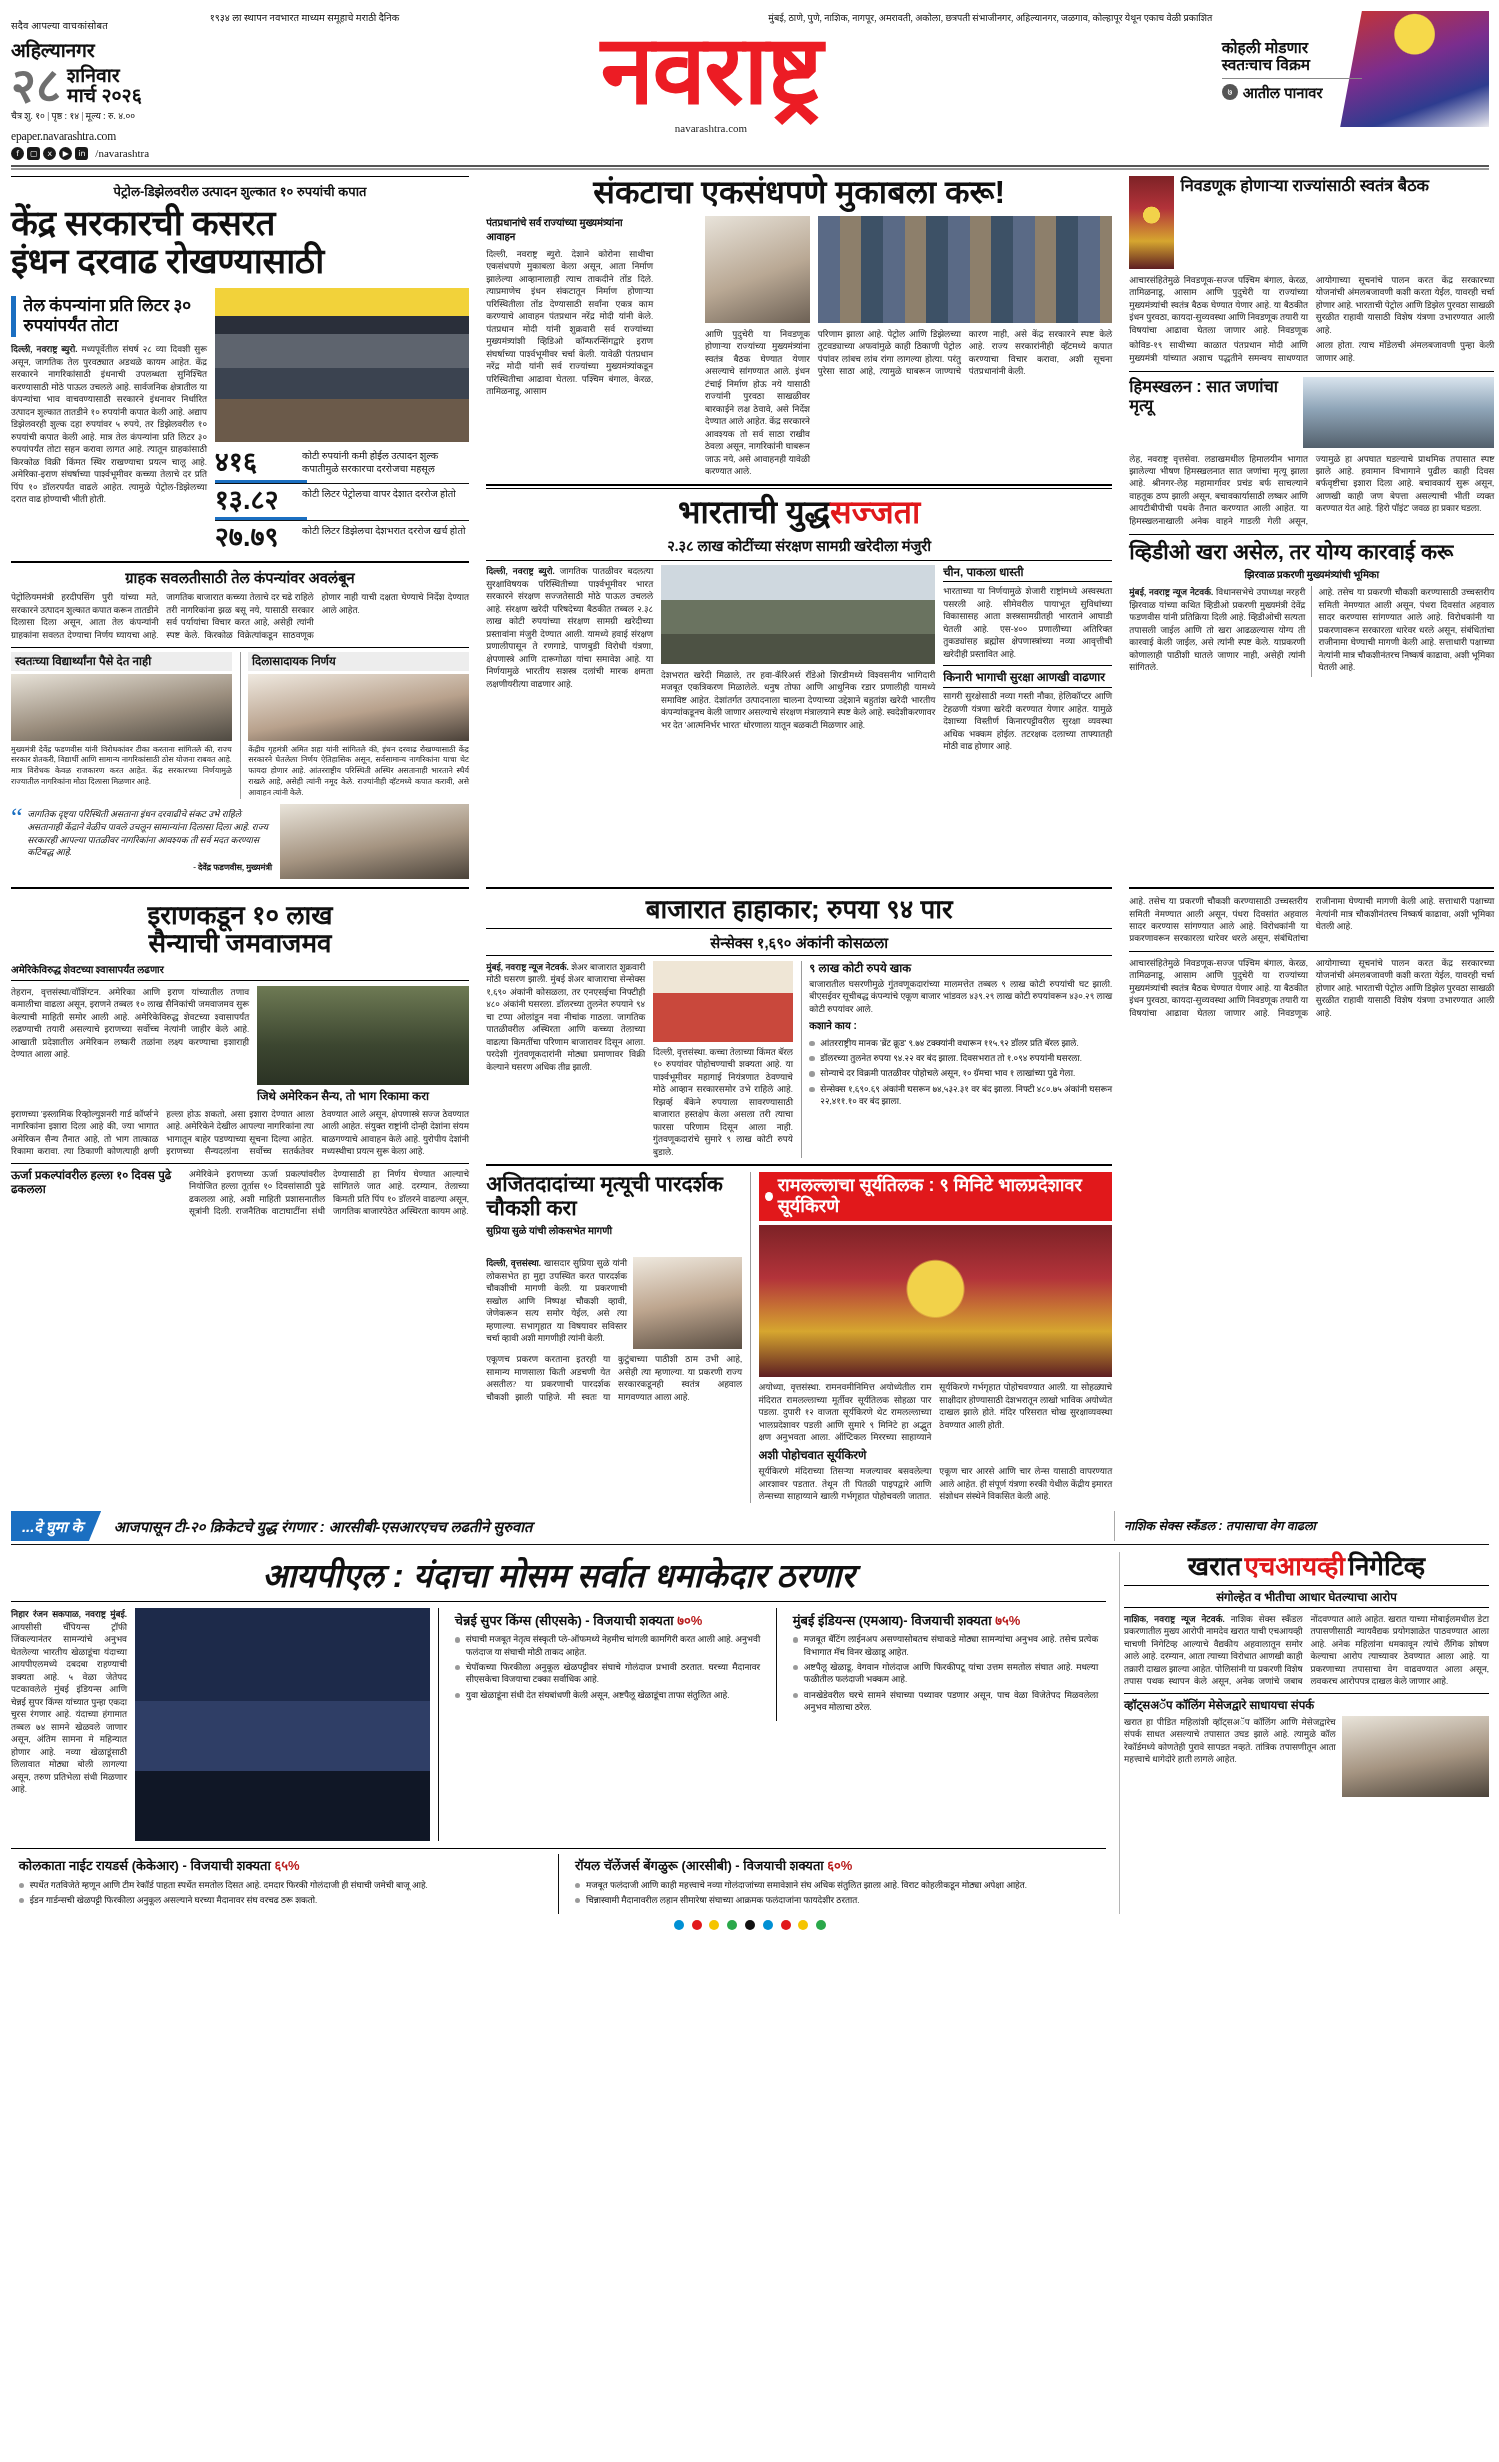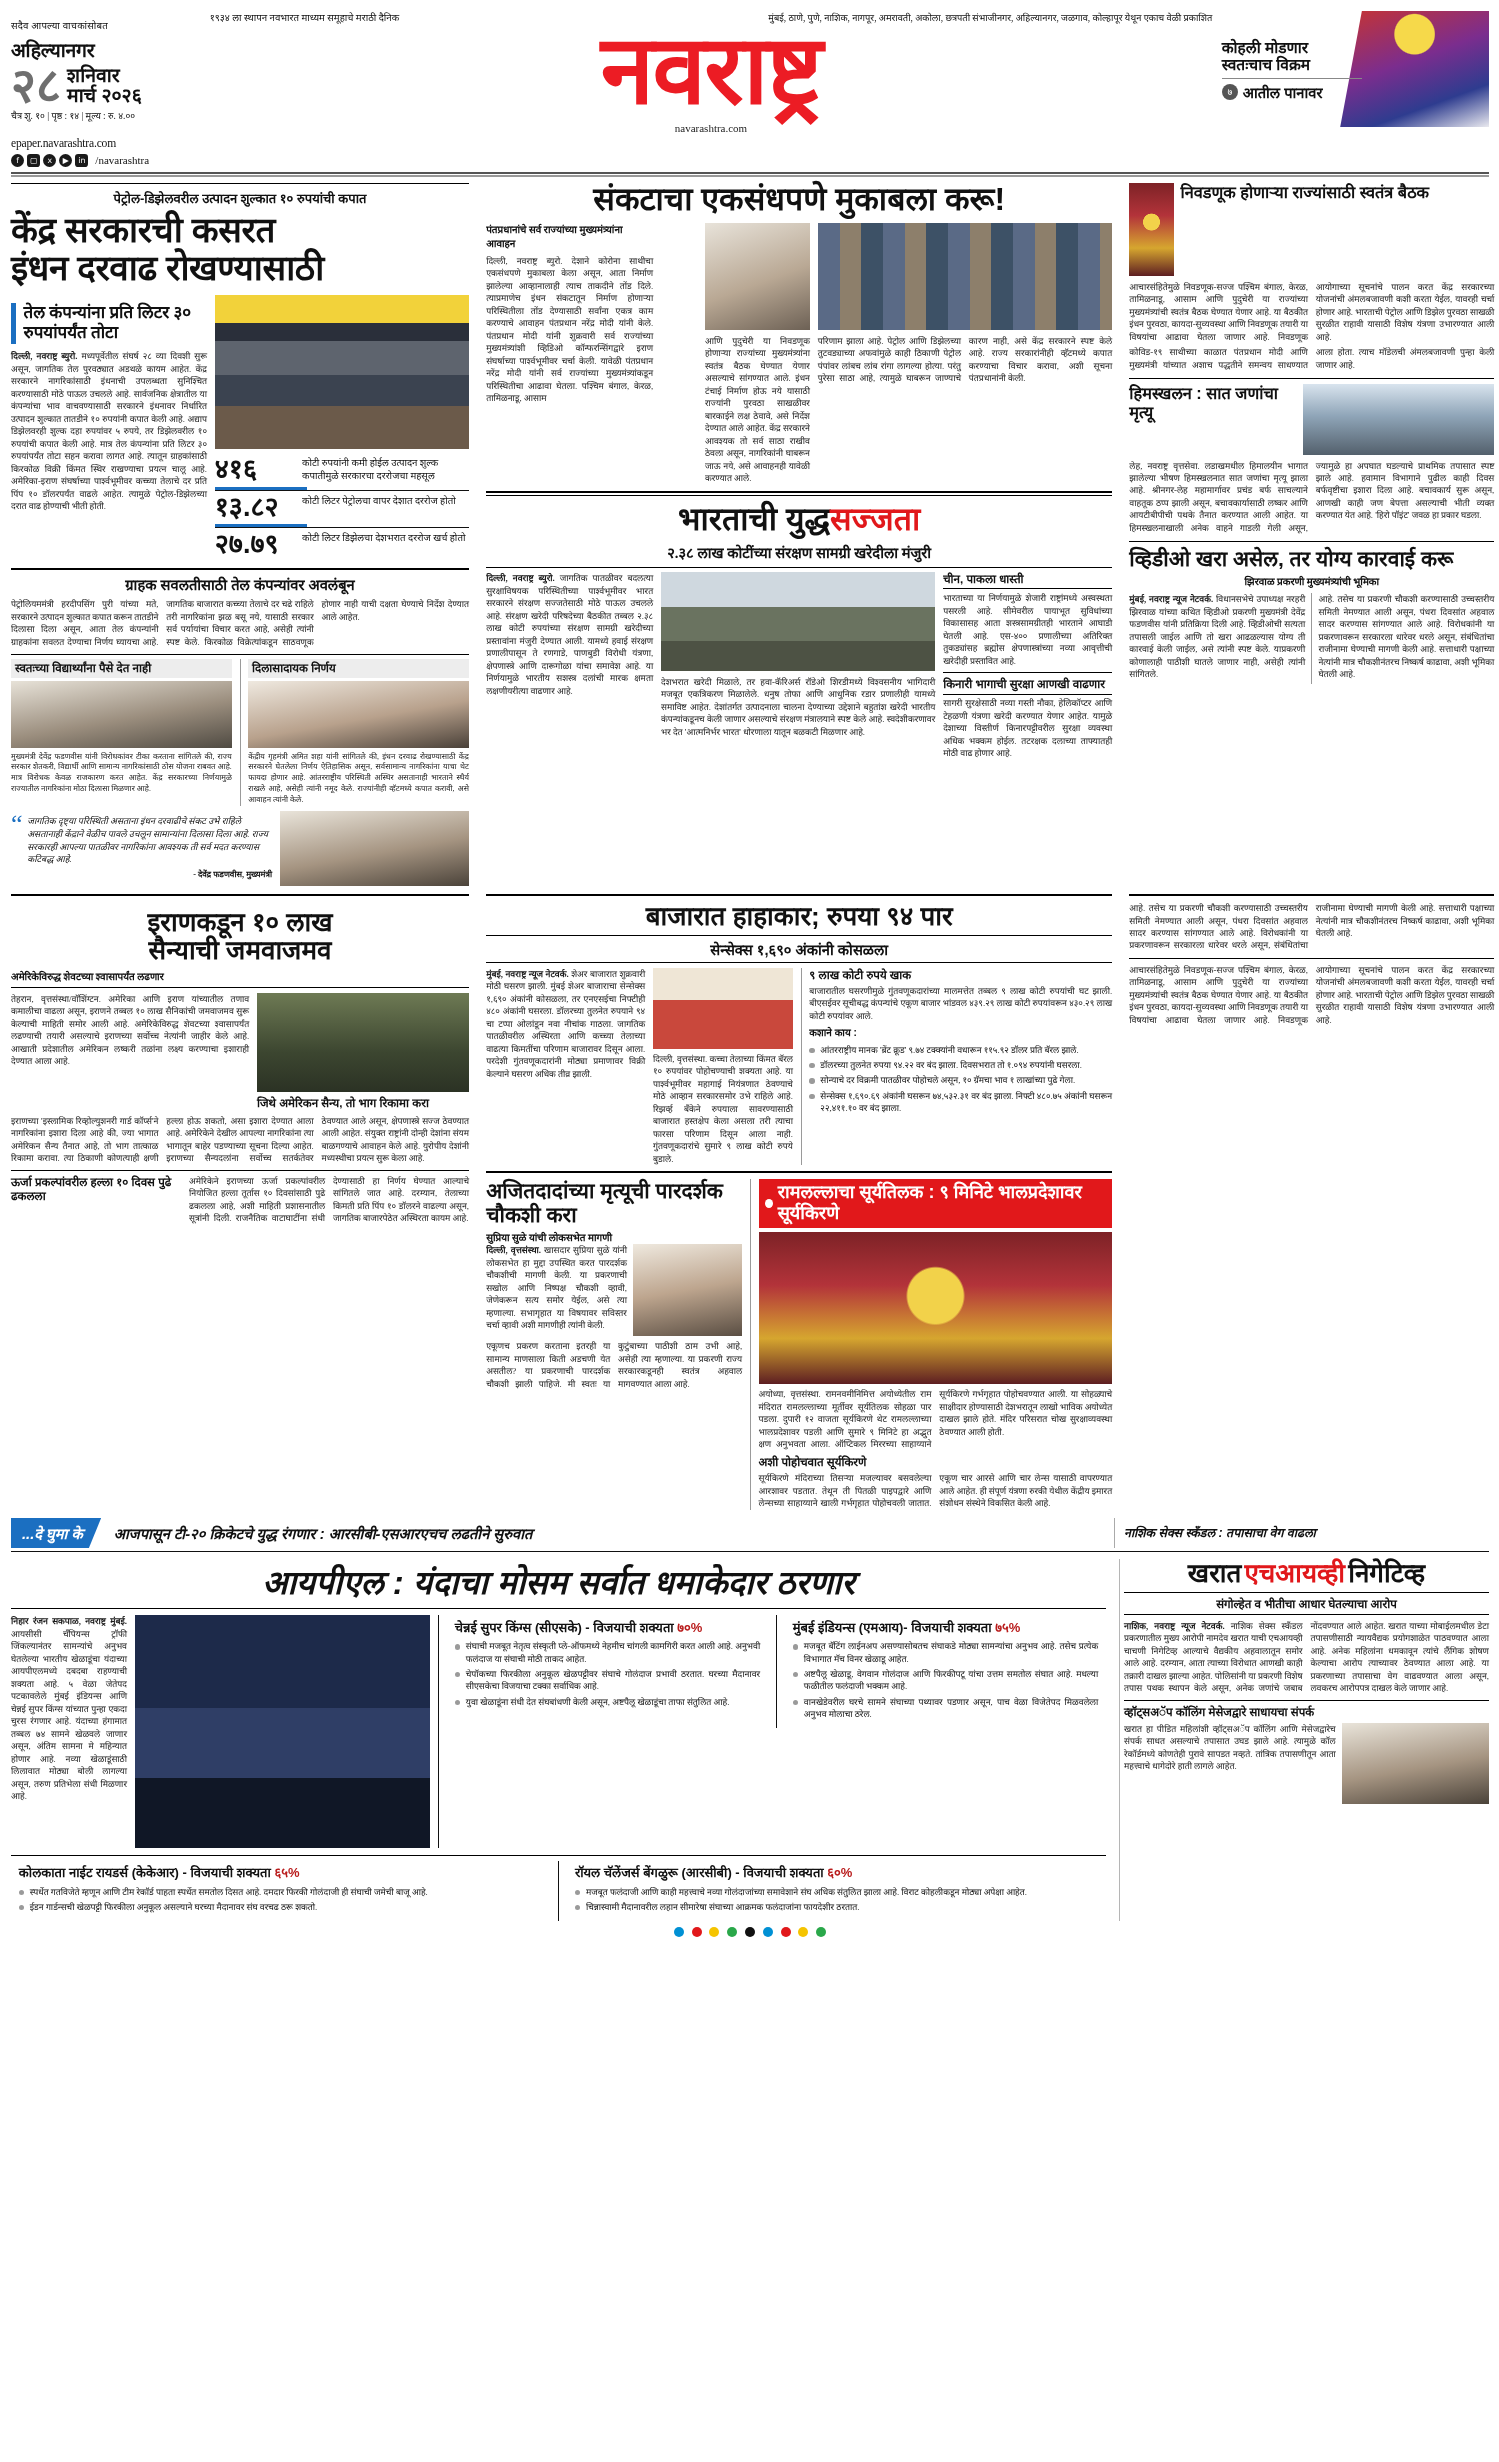--- a/index.html
+++ b/index.html
@@ -29,21 +29,21 @@
   
   .masthead{display:flex;align-items:flex-start;padding:11px 11px 0 11px;}
   .mh-left{width:194px;flex:0 0 194px;padding-top:7.8px;}
   .mh-tag{font-size:9.7px;letter-spacing:0.2px;margin-bottom:4.7px;font-family:"Liberation Serif",serif;}
   .mh-city{font-size:19.4px;font-weight:bold;letter-spacing:-0.2px;margin-bottom:1.6px;font-family:"Liberation Sans",sans-serif;}
   .mh-daterow{display:flex;align-items:flex-end;gap:6.2px;margin:1.6px 0 3.1px 0;}
   .mh-day{font-size:48px;font-weight:bold;color:#6f6f6f;line-height:.82;font-family:"Liberation Sans",sans-serif;}
   .mh-dayname{font-size:19.4px;font-weight:bold;line-height:1.05;font-family:"Liberation Sans",sans-serif;}
   .mh-month{font-size:19.4px;font-weight:bold;line-height:1.05;font-family:"Liberation Sans",sans-serif;}
   .mh-meta{font-size:9.3px;margin-top:3.1px;}
-  .mh-url{font-size:11.6px;margin-top:15px;letter-spacing:-0.2px;}
+  .mh-url{font-size:11.6px;margin-top:8px;letter-spacing:-0.2px;}
   .mh-social{display:flex;align-items:center;gap:3.1px;margin-top:3.9px;}
   .sico{width:13px;height:13px;border-radius:50%;background:#1a1a1a;color:#fff;font-size:7.8px;
         display:flex;align-items:center;justify-content:center;font-family:"DejaVu Sans",sans-serif;}
   .sico.sq{border-radius:3.1px;}
   .mh-handle{font-size:11px;margin-left:3.9px;}
 
   .mh-center{flex:1;text-align:center;padding:0 4.7px;}
   .mh-estd{font-size:9.7px;margin-bottom:1.6px;}
   .mh-logo{
     font-size:96px;font-weight:bold;color:#ec1c24;line-height:.92;
@@ -452,21 +452,21 @@
           </ul>
         </div>
       </div>
 
       <div class="hr2" style="margin:6.2px 0 6.2px 0;"></div>
 
       <div style="display:flex;gap:7.8px;">
         <div style="width:256px;flex:0 0 256px;">
           <div class="hl3">अजितदादांच्या मृत्यूची पारदर्शक चौकशी करा</div>
           <div class="dek" style="margin-top:4.7px;">सुप्रिया सुळे यांची लोकसभेत मागणी</div>
-          <div style="display:flex;gap:6.2px;margin-top:0;">
+          <div style="display:flex;gap:6.2px;margin-top:20px;">
             <div style="width:55%;">
               <div class="body-txt">
                 <p><b>दिल्ली, वृत्तसंस्था.</b>
                    <span>खासदार सुप्रिया सुळे यांनी लोकसभेत हा मुद्दा उपस्थित करत पारदर्शक चौकशीची मागणी केली. या प्रकरणाची सखोल आणि निष्पक्ष चौकशी व्हावी, जेणेकरून सत्य समोर येईल, असे त्या म्हणाल्या. सभागृहात या विषयावर सविस्तर चर्चा व्हावी अशी मागणीही त्यांनी केली.</span></p>
               </div>
             </div>
             <div style="flex:1;">
               <div class="photo ph-portraitB" style="height:92px;"></div>
             </div>
           </div>

